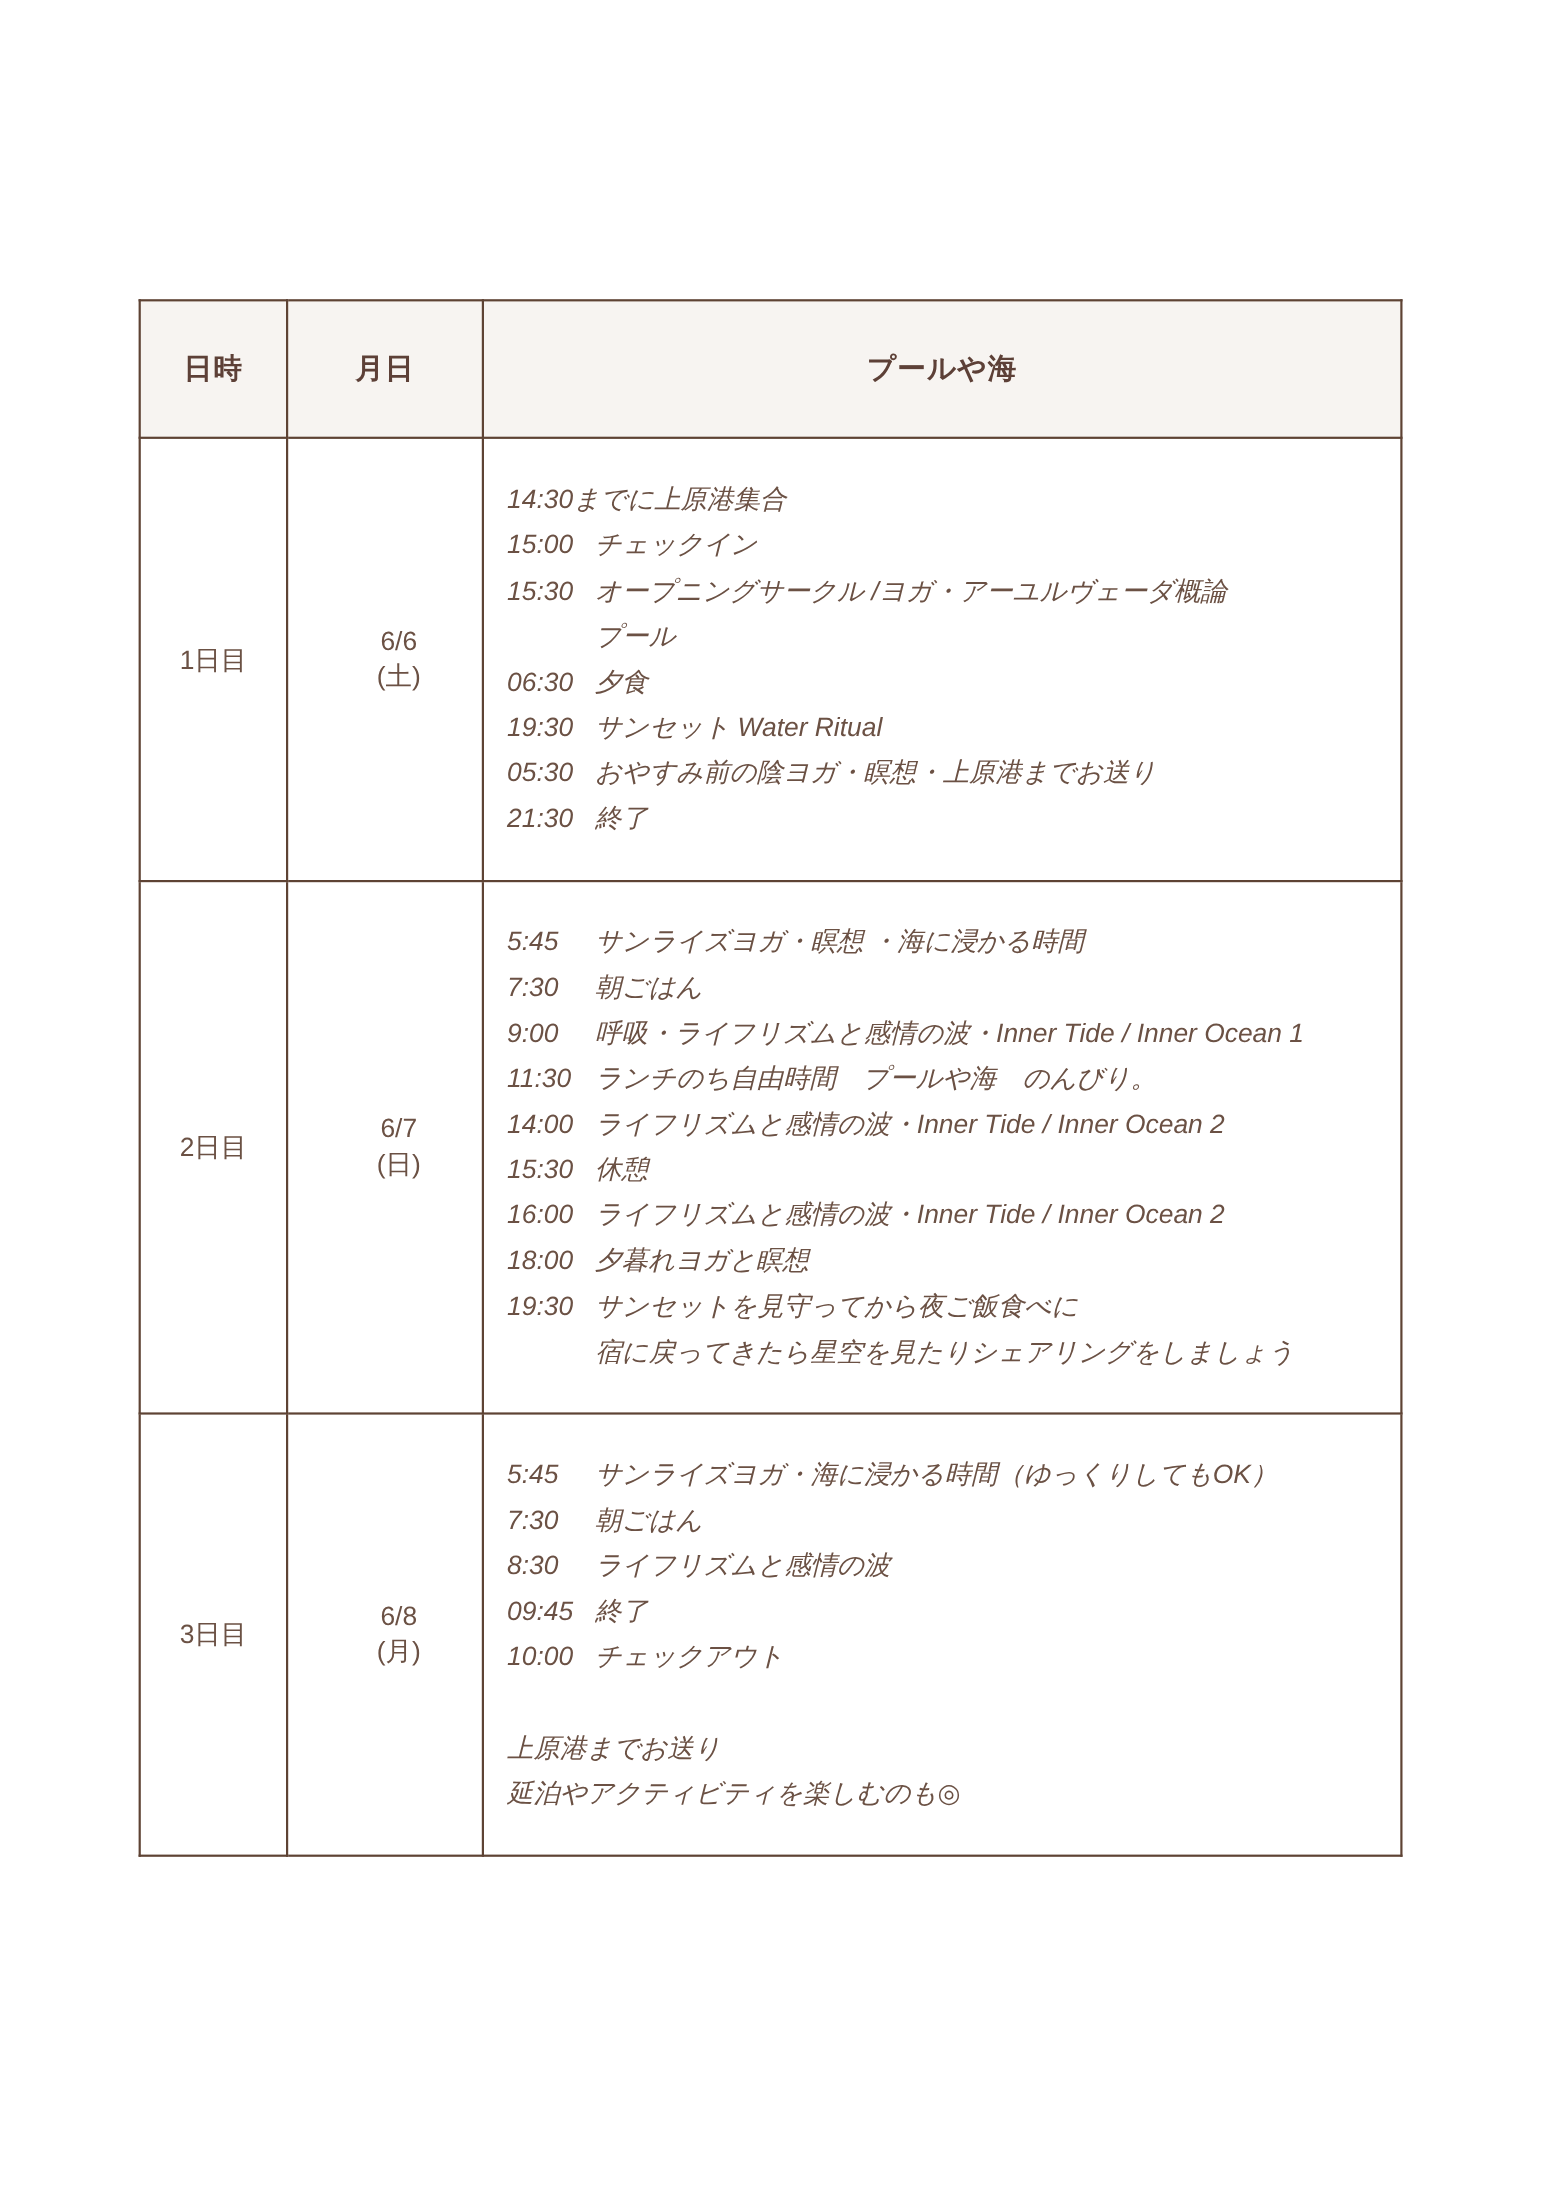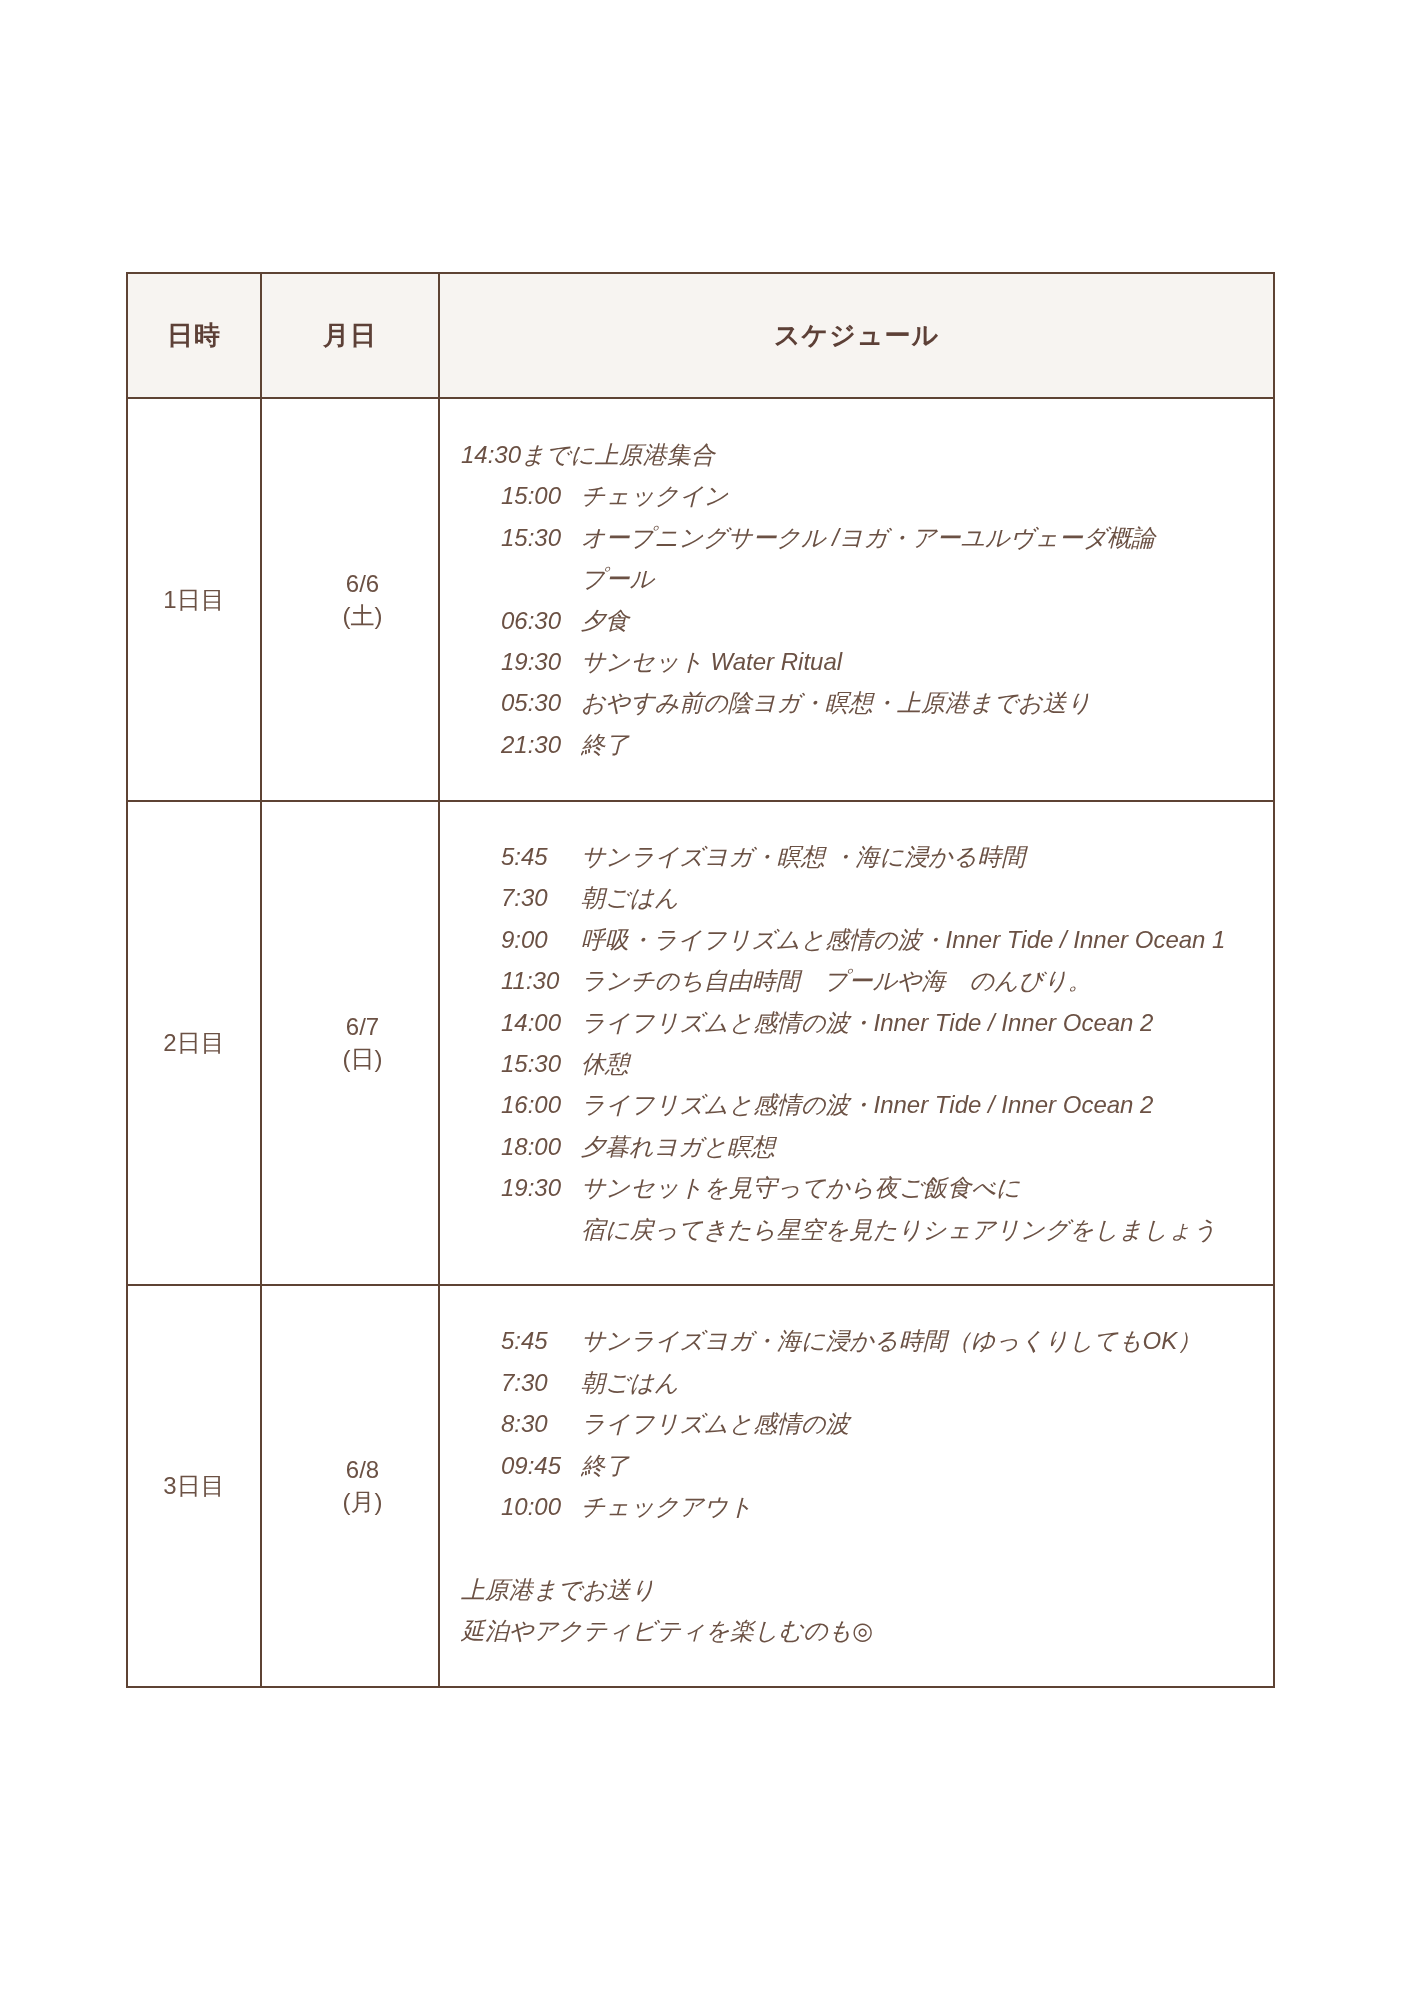--- a/index.html
+++ b/index.html
@@ -44,37 +44,37 @@
   }
   td.date-cell .date-line{line-height:32px;padding-left:25px;}
   td.schedule-cell{vertical-align:middle;padding:0 10px 0 21px;}
   .line{
     display:flex;align-items:baseline;
     font-size:24px;color:var(--text);
     line-height:41.4px;min-height:41.4px;
     white-space:pre;
     font-style:italic;
   }
-  .t{flex:0 0 80px;margin-left:40px;}
+  .t{flex:0 0 80px;}
   .d{flex:1 1 auto;overflow:hidden;}
 </style>
 </head>
 <body>
 
 <table class="schedule-table">
   <colgroup>
     <col class="c-day">
       <col class="c-date">
       <col class="c-sched">
   </colgroup>
   <thead>
     <tr>
       <th>日時</th>
       <th>月日</th>
-      <th>スケジュール</th>
+      <th>プールや海</th>
     </tr>
   </thead>
   <tbody id="schedule-body">
       <tr class="r1">
         <td class="day-cell">1日目</td>
         <td class="date-cell">
           <div class="date-line">6/6</div>
           <div class="date-line">(土)</div>
         </td>
         <td class="schedule-cell">

